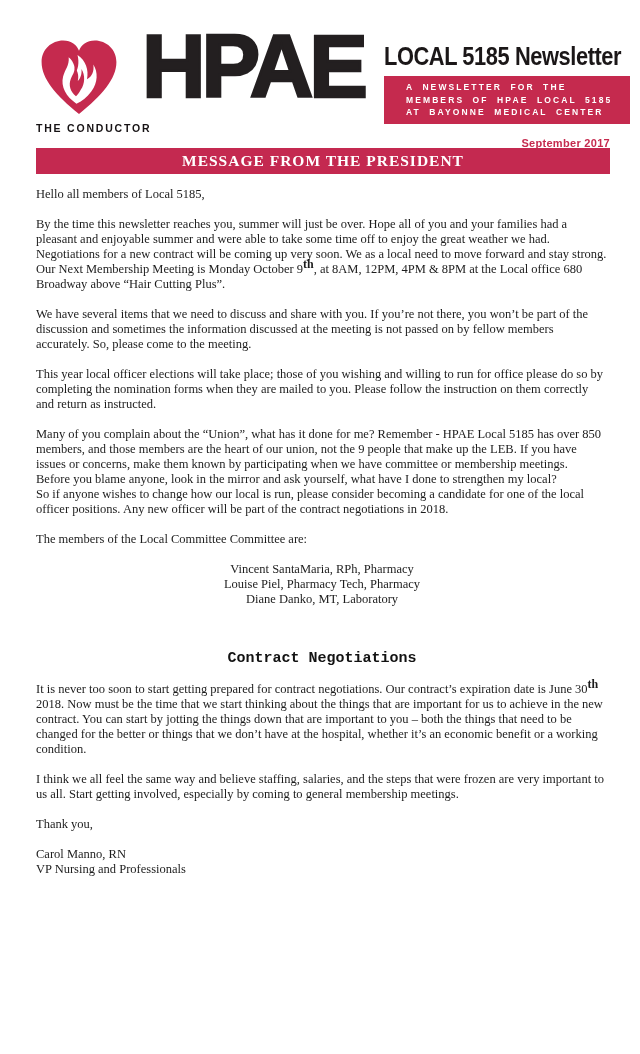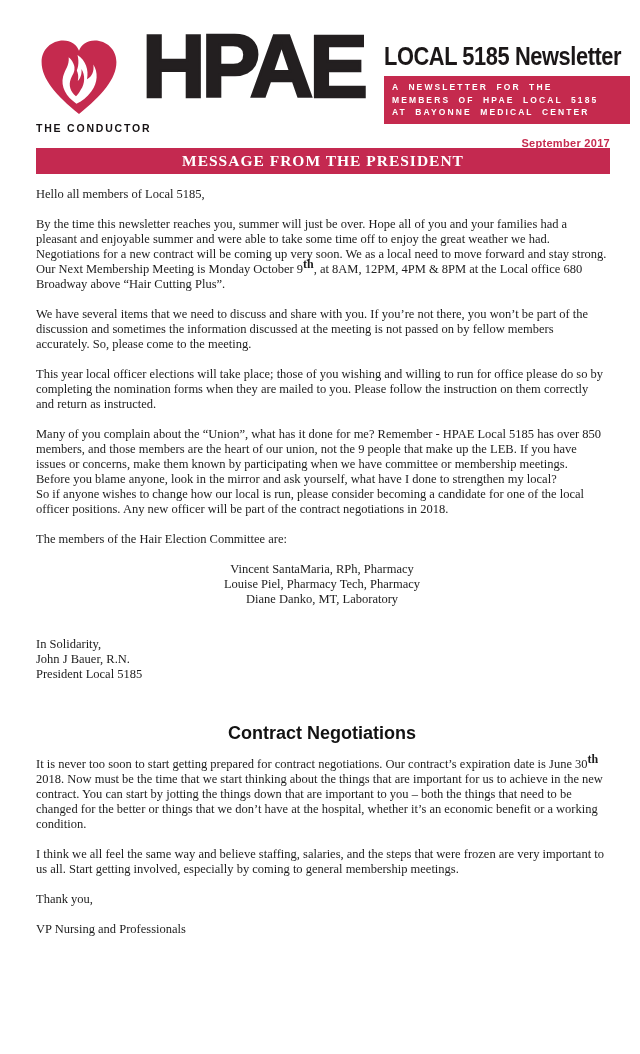--- a/index.html
+++ b/index.html
@@ -46,21 +46,21 @@
     letter-spacing: -0.5px;
   }
   .subtitle-box {
     margin-top: 7px;
     background: #c52a4e;
     color: #ffffff;
     font-family: "Liberation Sans", sans-serif;
     font-weight: bold; font-size: 8.5px;
     letter-spacing: 2.1px; word-spacing: 4px;
     line-height: 12.5px;
-    padding: 5px 6px 5px 8px;
+    padding: 5px 6px 5px 22px;
   }
   .issue-date {
     margin-top: 13px; padding-right: 20px;
     text-align: right;
     font-family: "Liberation Sans", sans-serif;
     font-weight: bold; font-size: 11px; letter-spacing: 0.3px;
     color: #c52a4e; white-space: nowrap;
   }
   
   .president-banner {
@@ -82,22 +82,22 @@
   .nogap { margin-bottom: 0; }
   .gap-2 { margin-bottom: 30px; text-align: center; }
   b.inlinebold { font-weight: normal; }
   sup { font-size: 12px; vertical-align: super; line-height: 0; }
   sup.boldsup { font-weight: bold; }
   .list-line { display: block; }
   
   .section-heading {
     margin-top: 44px; margin-bottom: 16px;
     text-align: center;
-    font-family: Liberation Sans, sans-serif;
-    font-weight: bold; font-size: 18px;
+    font-family: Liberation Mono, monospace;
+    font-weight: bold; font-size: 15px;
     color: #121212;
   }
 </style>
 </head>
 <body>
 
 <div class="page">
 
   <div class="masthead">
     <div class="logo-block">
@@ -133,41 +133,37 @@
     <p class="para">We have several items that we need to discuss and share with you. If you’re not there, you won’t be part of the discussion and sometimes the information discussed at the meeting is not passed on by fellow members accurately. So, please come to the meeting.</p>
 
     <p class="para">This year local officer elections will take place; those of you wishing and willing to run for office please do so by completing the nomination forms when they are mailed to you. Please follow the instruction on them correctly and return as instructed.</p>
 
     <p class="para">
         <span class="hardline">Many of you complain about the “Union”, what has it done for me? Remember - HPAE Local 5185 has over 850 members, and those members are the heart of our union, not the 9 people that make up the LEB. If you have issues or concerns, make them known by participating when we have committee or membership meetings.</span>
         <span class="hardline">Before you blame anyone, look in the mirror and ask yourself, what have I done to strengthen my local?</span>
         <span class="hardline">So if anyone wishes to change how our local is run, please consider becoming a candidate for one of the local officer positions. Any new officer will be part of the contract negotiations in 2018.</span>
       </p>
 
-    <p class="para">The members of the Hair Election Committee are:</p>
+    <p class="para">The members of the Local Committee Committee are:</p>
 
     <p class="para gap-2">
         <span class="list-line">Vincent SantaMaria, RPh, Pharmacy</span>
         <span class="list-line">Louise Piel, Pharmacy Tech, Pharmacy</span>
         <span class="list-line">Diane Danko, MT, Laboratory</span>
       </p>
 
-    <p class="para nogap">
-        <span class="list-line">In Solidarity,</span>
-        <span class="list-line">John J Bauer, R.N.</span>
-        <span class="list-line">President Local 5185</span>
-      </p>
 
     <h2 class="section-heading">Contract Negotiations</h2>
 
     <p class="para"><span>It is never too soon to start getting prepared for contract negotiations. Our contract’s expiration date is June 30</span><sup class="boldsup">th</sup><span> 2018. Now must be the time that we start thinking about the things that are important for us to achieve in the new contract. You can start by jotting the things down that are important to you – both the things that need to be changed for the better or things that we don’t have at the hospital, whether it’s an economic benefit or a working condition.</span></p>
 
     <p class="para">I think we all feel the same way and believe staffing, salaries, and the steps that were frozen are very important to us all. Start getting involved, especially by coming to general membership meetings.</p>
 
 
     <p class="para">Thank you,</p>
 
     <p class="para nogap">
+        <span class="list-line">Carol Manno, RN</span>
         <span class="list-line">VP Nursing and Professionals</span>
       </p>
 
   </div>
 </div>
 
 </body></html>

